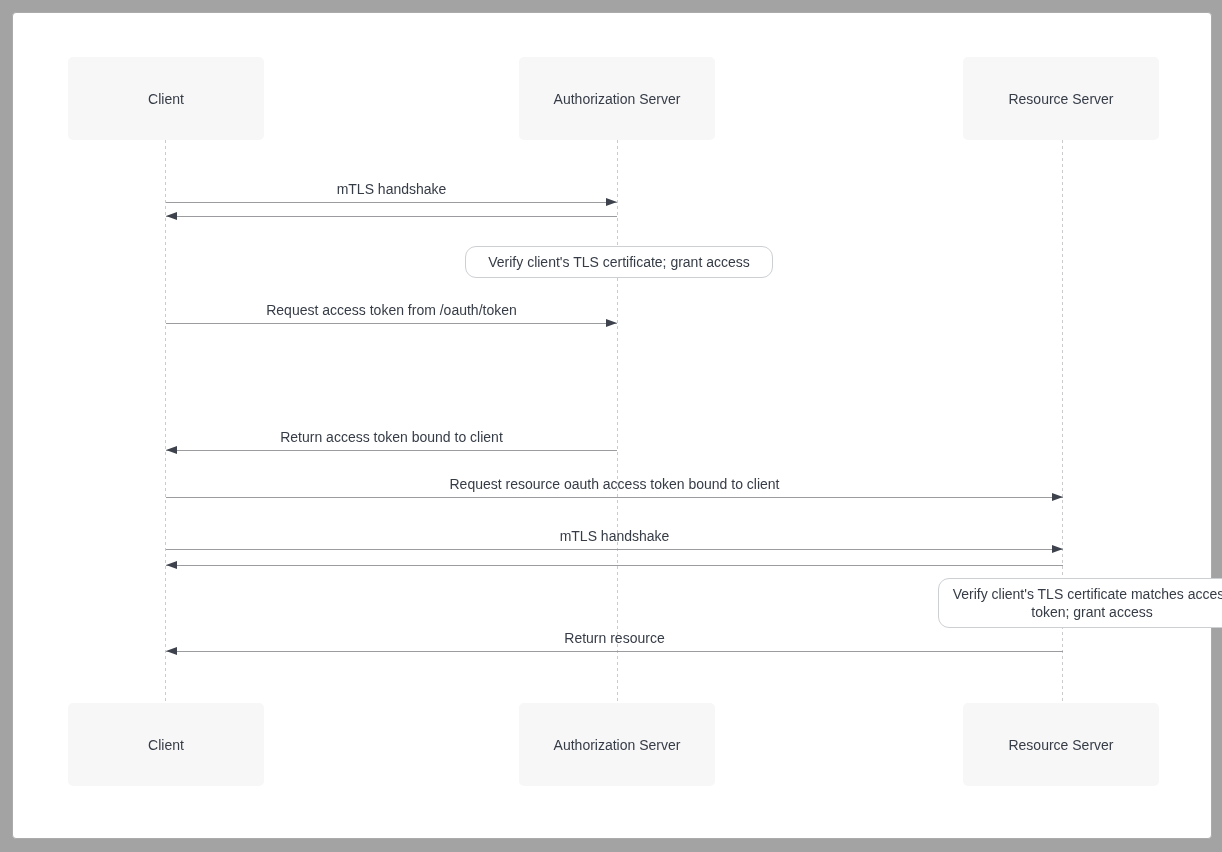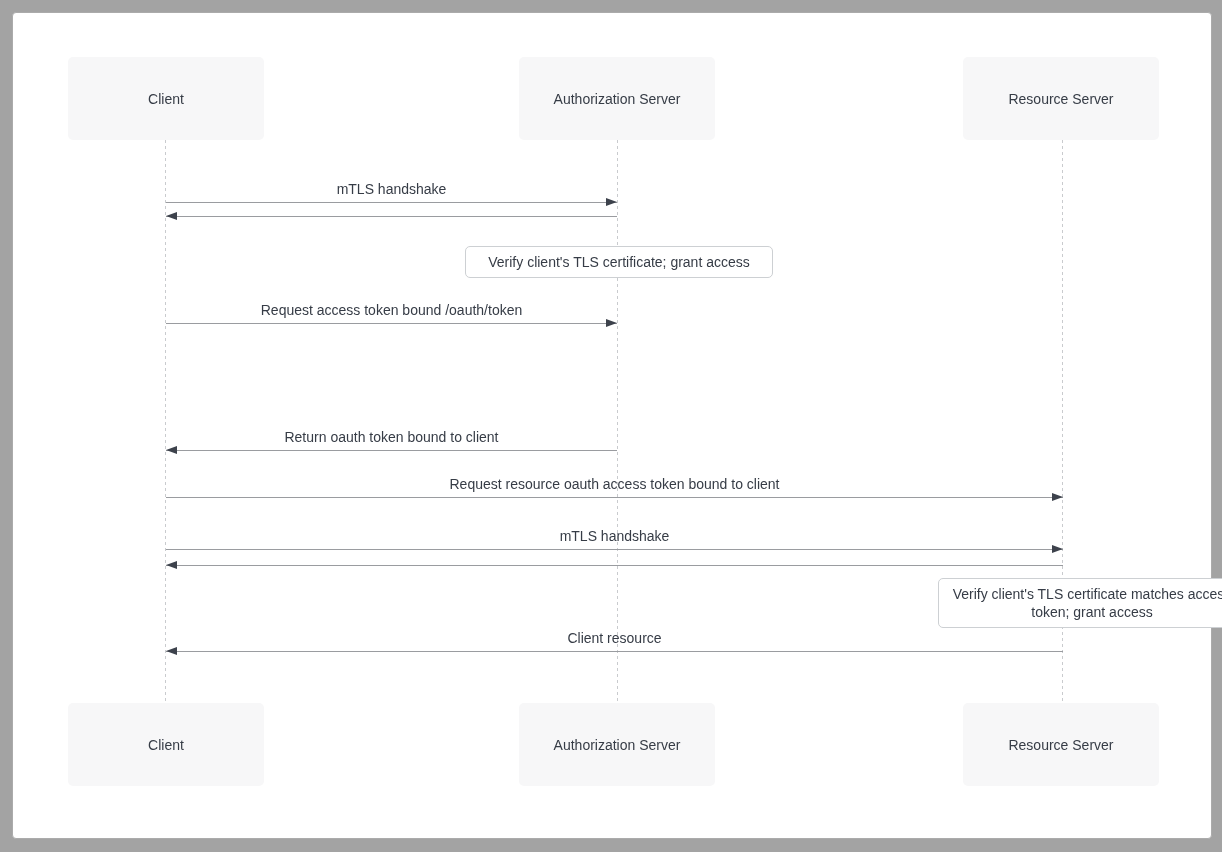--- a/index.html
+++ b/index.html
@@ -61,21 +61,21 @@
     color: #363c46;
     white-space: nowrap;
   }
   .note {
     position: absolute;
     width: 308px;
     box-sizing: border-box;
     transform: translateX(-50%);
     background: #ffffff;
     border: 1px solid #cdd0d3;
-    border-radius: 5px;
+    border-radius: 11px;
     padding: 6px 8px;
     font-size: 14px;
     line-height: 18px;
     text-align: center;
     color: #363c46;
   }
 </style>
 </head>
 <body>
 
@@ -102,27 +102,27 @@
   </div>
 
   <div class="msg-line" style="left:166px; top:216px; width:451px;">
     <span class="head head-left"></span>
   </div>
 
   <div class="note" style="left:619px; top:246px;">
     <span>Verify client's TLS certificate; grant access</span>
   </div>
 
-  <div class="msg-label" style="left:166px; top:301px; width:451px;">Request access token bound /oauth/token</div>
+  <div class="msg-label" style="left:166px; top:301px; width:451px;">Request access token from /oauth/token</div>
   <div class="msg-line" style="left:166px; top:323px; width:451px;">
     <span class="head head-right"></span>
   </div>
 
 
-  <div class="msg-label" style="left:166px; top:428px; width:451px;">Return oauth token bound to client</div>
+  <div class="msg-label" style="left:166px; top:428px; width:451px;">Return access token bound to client</div>
   <div class="msg-line" style="left:166px; top:450px; width:451px;">
     <span class="head head-left"></span>
   </div>
 
   <div class="msg-label" style="left:166px; top:475px; width:897px;">Request resource oauth access token bound to client</div>
   <div class="msg-line" style="left:166px; top:497px; width:897px;">
     <span class="head head-right"></span>
   </div>
 
   <div class="msg-label" style="left:166px; top:527px; width:897px;">mTLS handshake</div>
@@ -131,21 +131,21 @@
   </div>
 
   <div class="msg-line" style="left:166px; top:565px; width:897px;">
     <span class="head head-left"></span>
   </div>
 
   <div class="note" style="left:1092px; top:578px;">
     <span>Verify client's TLS certificate matches access token; grant access</span>
   </div>
 
-  <div class="msg-label" style="left:166px; top:629px; width:897px;">Client resource</div>
+  <div class="msg-label" style="left:166px; top:629px; width:897px;">Return resource</div>
   <div class="msg-line" style="left:166px; top:651px; width:897px;">
     <span class="head head-left"></span>
   </div>
 
   <div class="actor" style="left:68px;  top:703px;">
     <span>Client</span>
   </div>
   <div class="actor" style="left:519px; top:703px;">
     <span>Authorization Server</span>
   </div>

